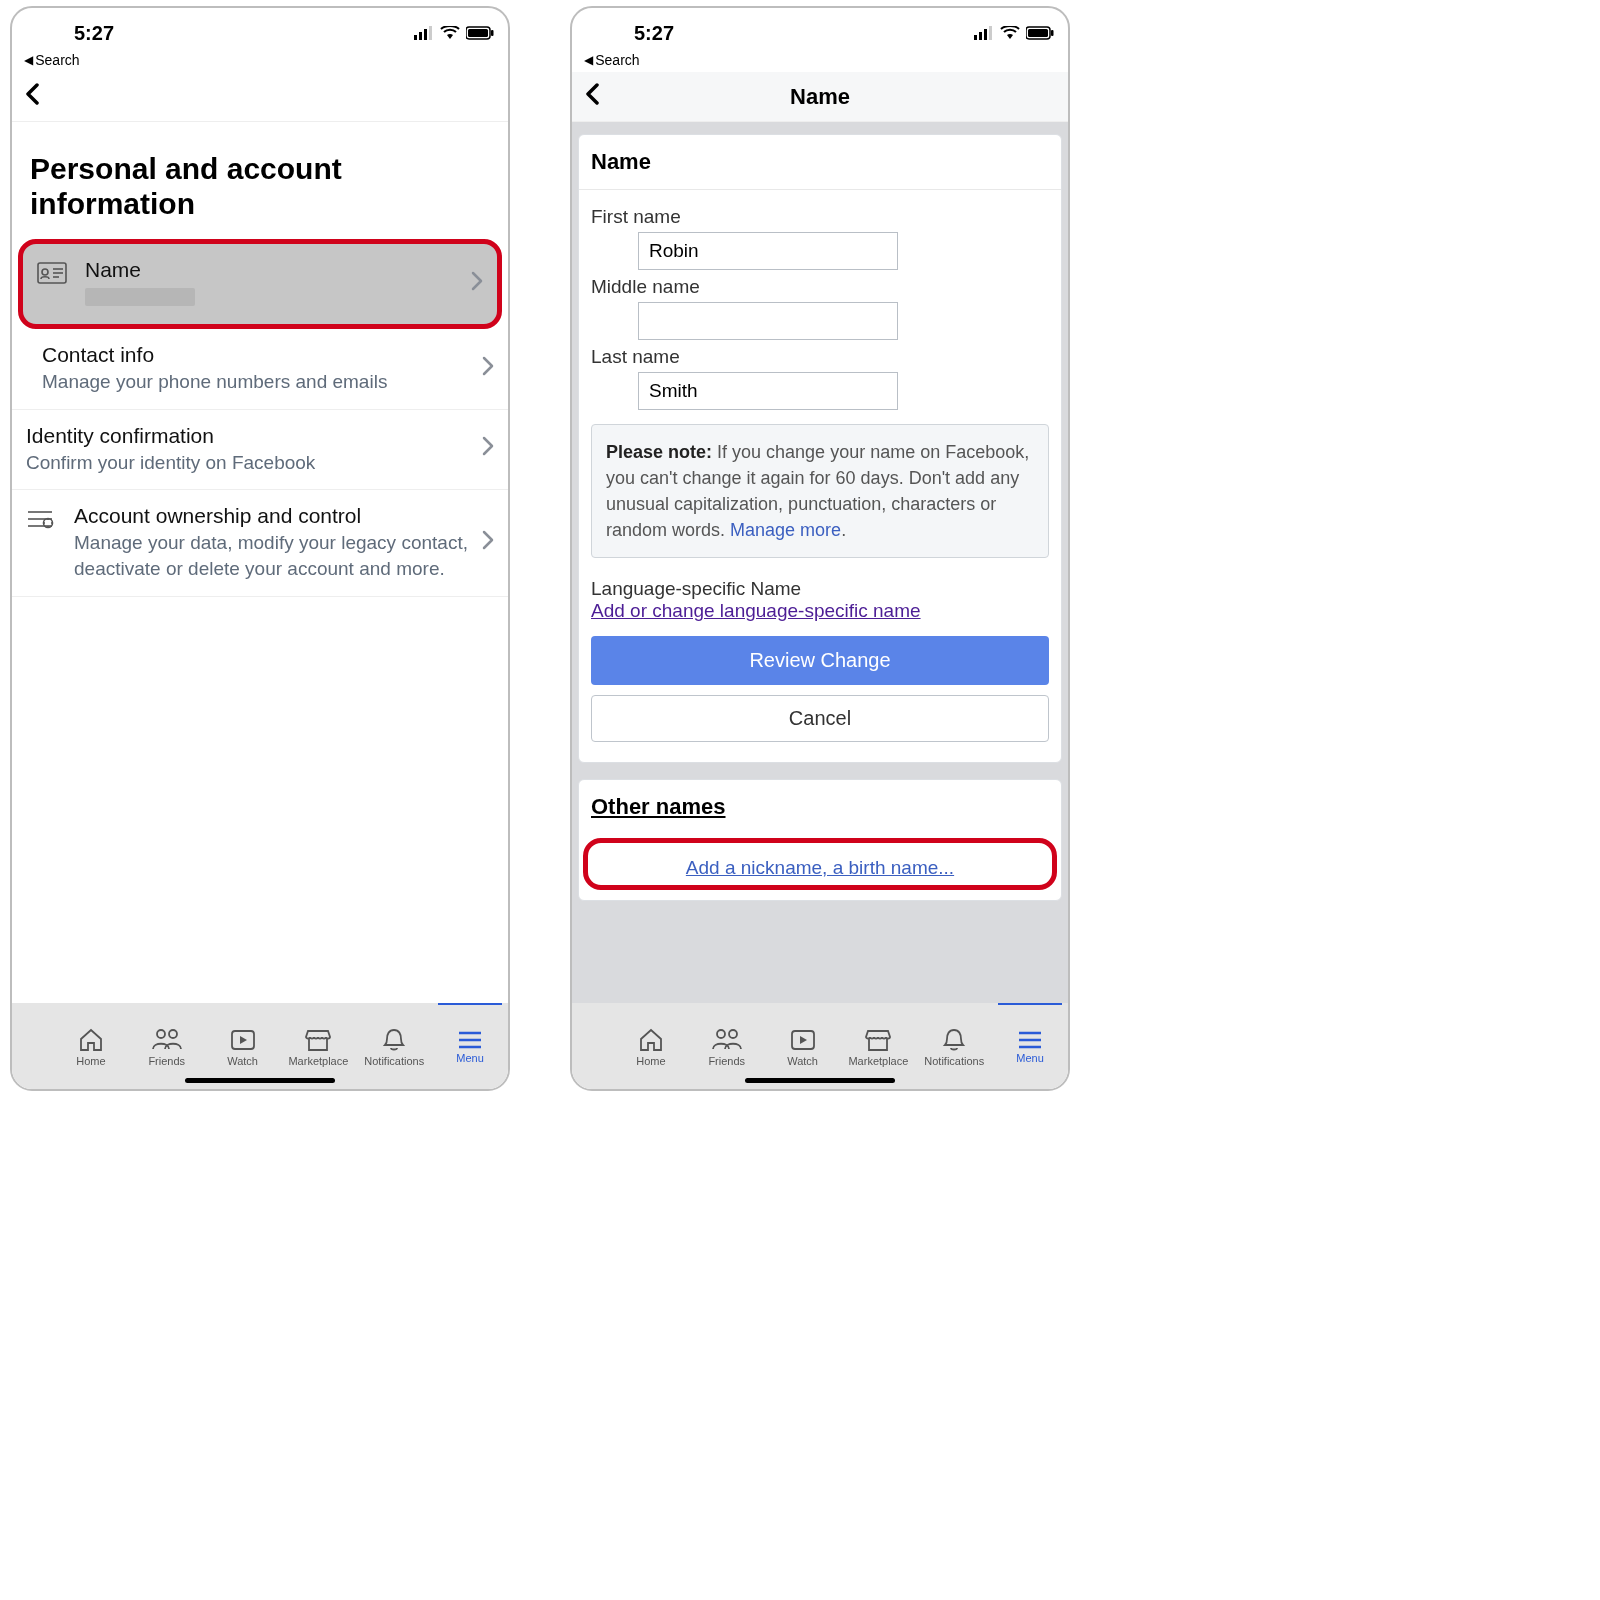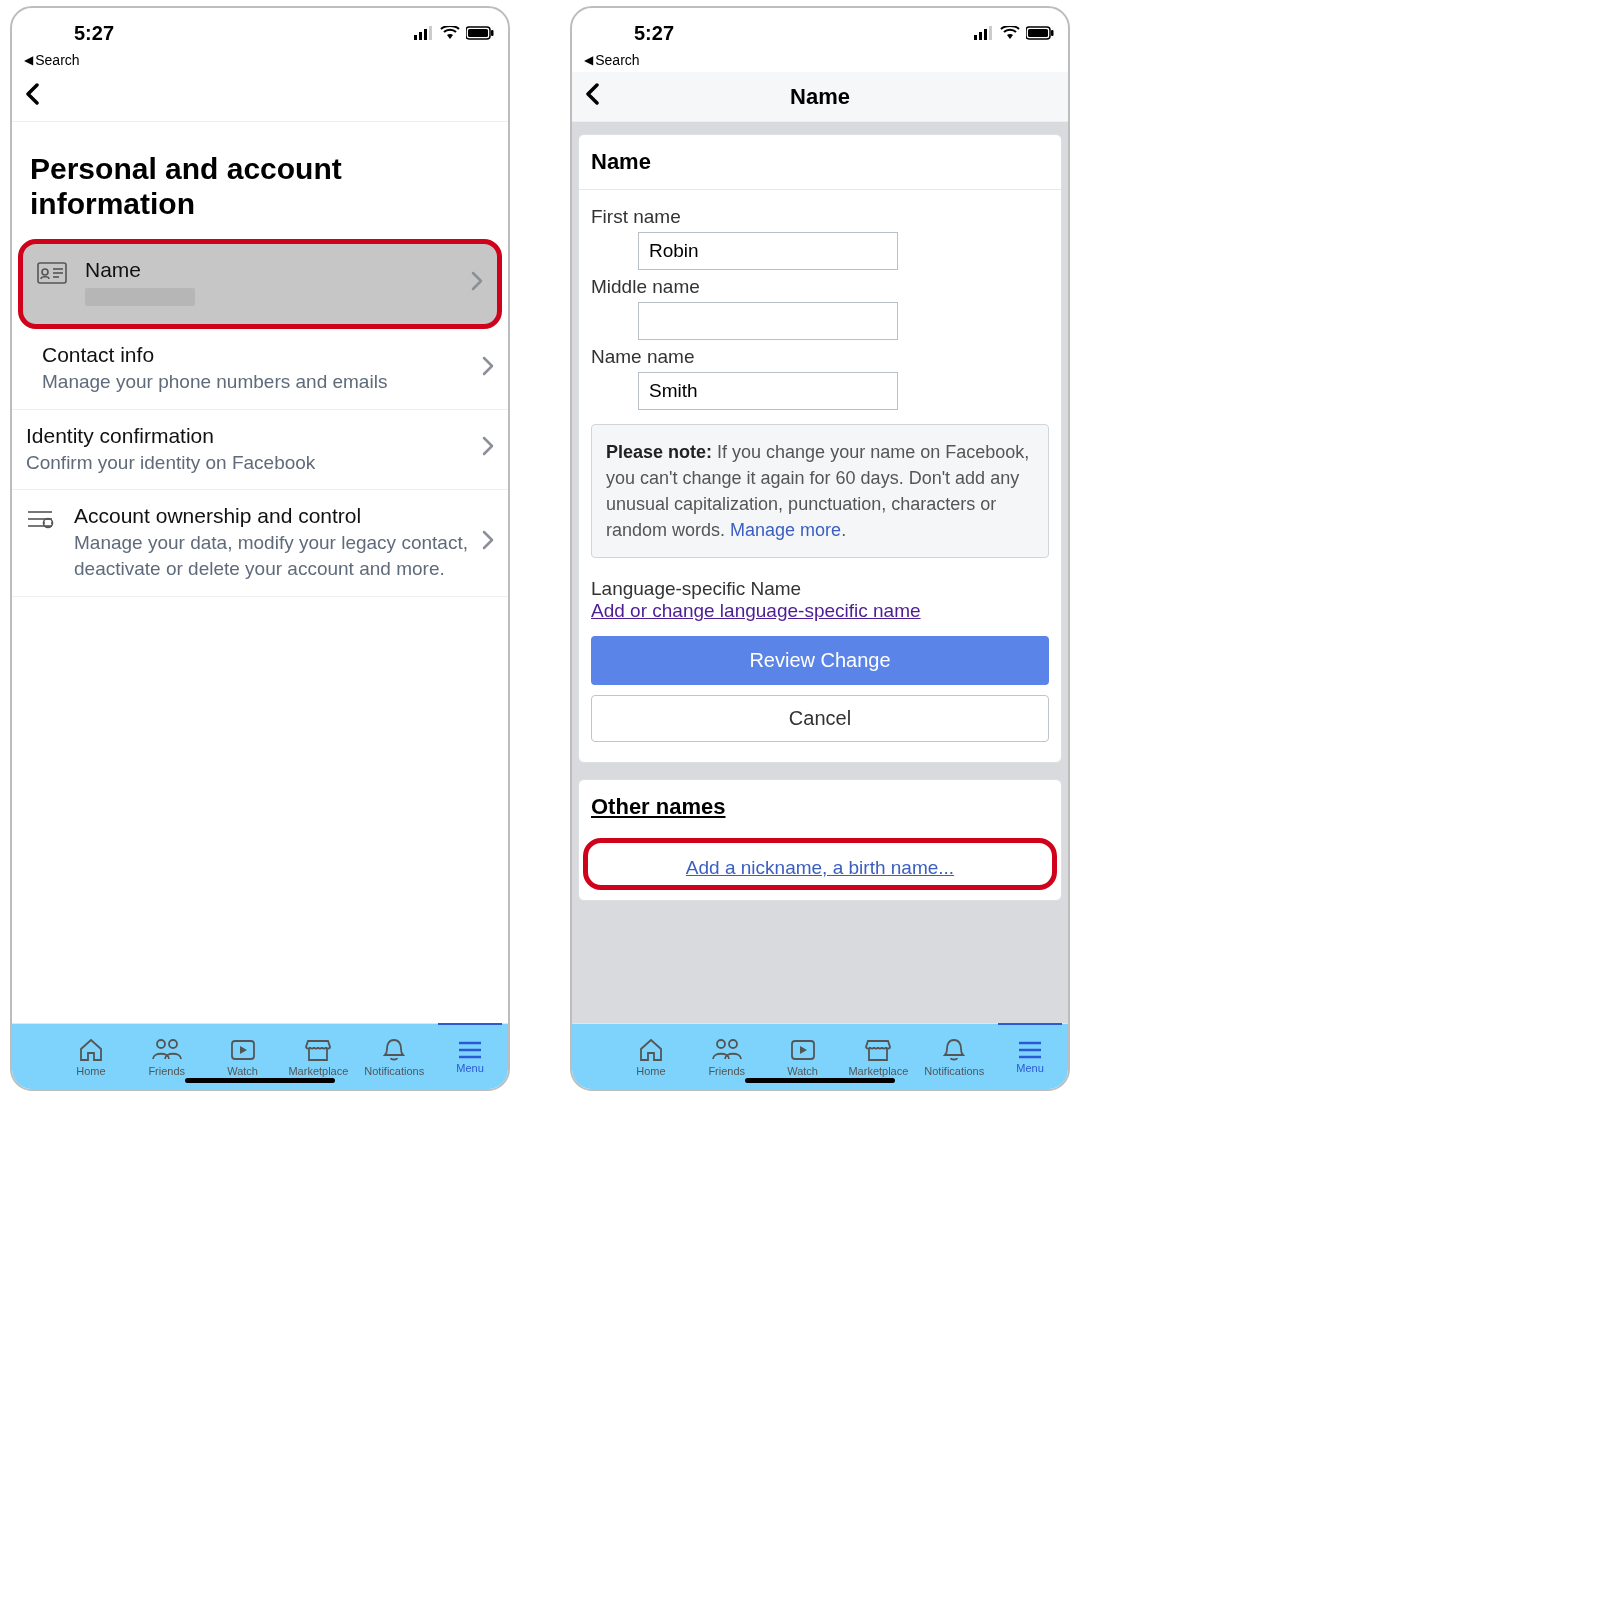--- a/index.html
+++ b/index.html
@@ -151,24 +151,24 @@
     text-align: center;
   }
   .other-names-link-wrap {
     margin: 4px 4px 4px 4px;
     border: 5px solid #d0021b;
     border-radius: 18px;
     padding: 0;
   }
   
   .tab-bar {
-    height: 66px;
+    height: 86px;
     border-top: 1px solid #e5e5e5;
     display: flex;
-    background: #7dd3fc;
+    background: #e5e5e5;
     padding-left: 41px;
   }
   .tab {
     flex: 1;
     display: flex; flex-direction: column; align-items: center; justify-content: center;
     gap: 2px;
     font-size: 11px;
     color: #555;
     position: relative;
   }
@@ -379,21 +379,21 @@
 
   <div class="s2-scroll">
 
     <div class="card">
       <div class="card-header">Name</div>
       <div class="card-body">
         <div class="field-label">First name</div>
         <input class="text-input" value="Robin" style="">
         <div class="field-label">Middle name</div>
         <input class="text-input" value="" style="">
-        <div class="field-label">Name name</div>
+        <div class="field-label">Last name</div>
         <input class="text-input" value="Smith" style="">
 
         <div class="note-box">
           <b>Please note:</b><span> If you change your name on Facebook, you can't change it again for 60 days. Don't add any unusual capitalization, punctuation, characters or random words. </span><a href="#">Manage more</a><span>.</span>
         </div>
 
         <div class="lang-title">Language-specific Name</div>
         <a href="#" class="lang-link">Add or change language-specific name</a>
 
         <button class="primary-btn">Review Change</button>

